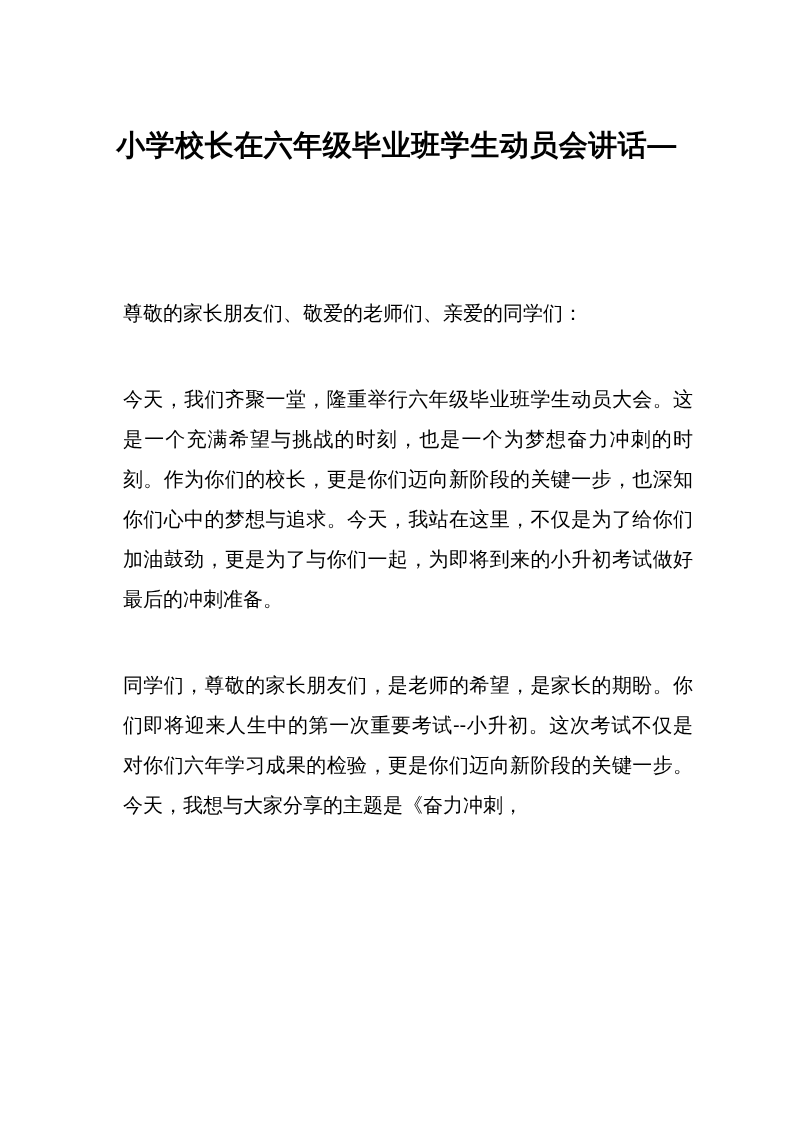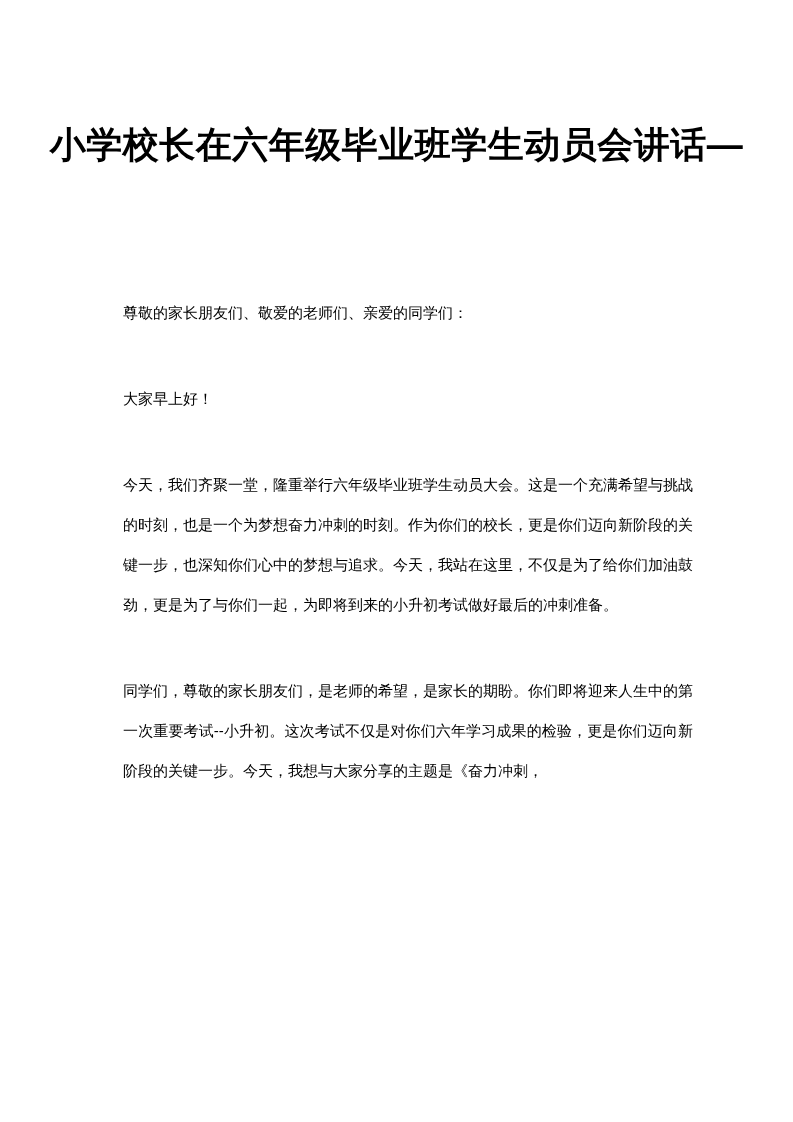--- a/index.html
+++ b/index.html
@@ -11,47 +11,46 @@
     position: relative;
     width: 793px;
     height: 1122px;
     background: #ffffff;
     overflow: hidden;
     font-family: "Liberation Sans", sans-serif;
     color: #000000;
   }
   .doc-title {
     margin: 8px;
-    font-size: 36px;
+    font-size: 29px;
     font-weight: bold;
     line-height: 40px;
     text-align: center;
     letter-spacing: 0.5px;
     white-space: nowrap;
   }
   .doc-title.line1 { margin-top: 125px; }
   .doc-title.line2 { margin-top: 57px; }
   .doc-body {
     margin: 128px 0 0 123px;
     width: 570px;
   }
   .doc-body p {
     margin: 0;
-    font-size: 15px;
+    font-size: 20px;
     line-height: 40px;
     text-align: justify;
     color: #000000;
   }
   .doc-body p + p { margin-top: 46px; }
 </style>
 </head>
 <body>
 
 <div class="page">
   <h1 class="doc-title line1">小学校长在六年级毕业班学生动员会讲话—</h1>
 
   <div class="doc-body">
     <p>尊敬的家长朋友们、敬爱的老师们、亲爱的同学们：</p>
-    <p>大家早上好！</p>
     <p>今天，我们齐聚一堂，隆重举行六年级毕业班学生动员大会。这是一个充满希望与挑战的时刻，也是一个为梦想奋力冲刺的时刻。作为你们的校长，更是你们迈向新阶段的关键一步，也深知你们心中的梦想与追求。今天，我站在这里，不仅是为了给你们加油鼓劲，更是为了与你们一起，为即将到来的小升初考试做好最后的冲刺准备。</p>
     <p>同学们，尊敬的家长朋友们，是老师的希望，是家长的期盼。你们即将迎来人生中的第一次重要考试--小升初。这次考试不仅是对你们六年学习成果的检验，更是你们迈向新阶段的关键一步。今天，我想与大家分享的主题是《奋力冲刺，</p>
   </div>
 </div>
 
 </body></html>

